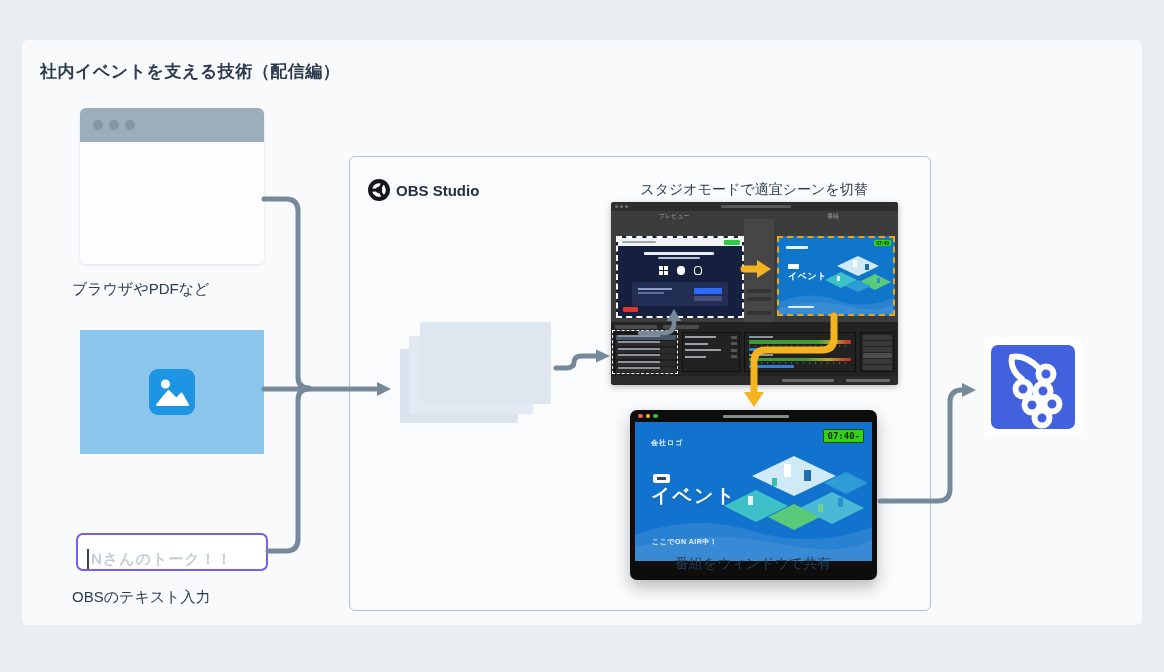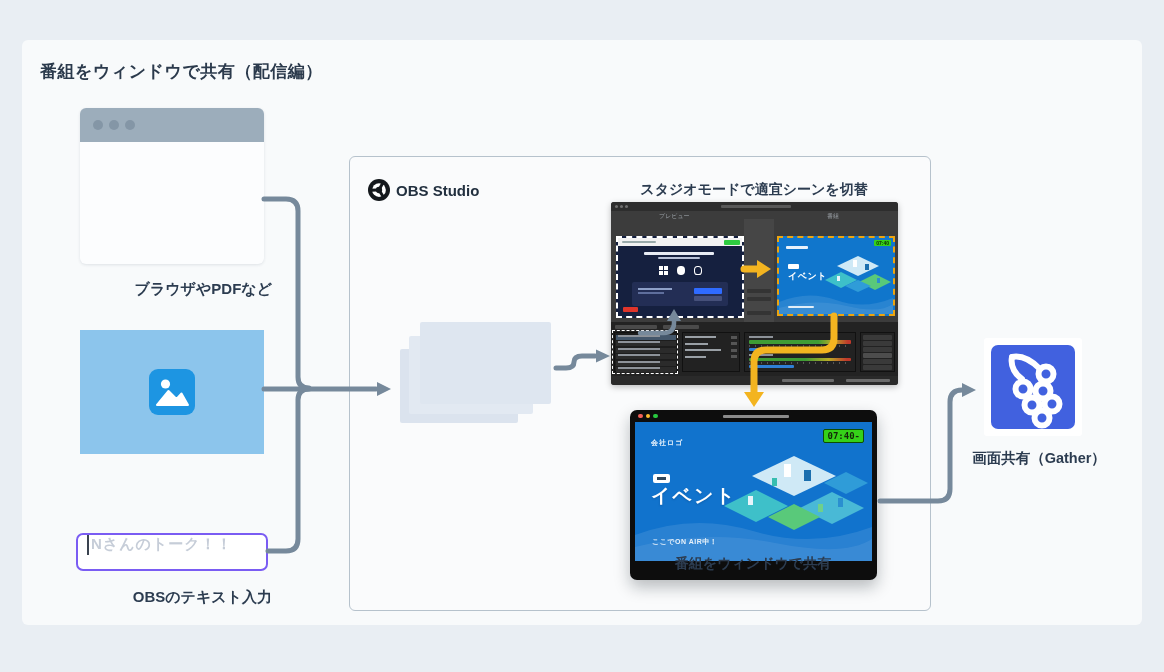--- a/index.html
+++ b/index.html
@@ -1,33 +1,33 @@
 <!DOCTYPE html>
 <html><head>
 <meta charset="utf-8">
 <style>
   *{margin:0;padding:0;box-sizing:border-box}
   body{background:#e9eef3;font-family:"Liberation Sans","DejaVu Sans",sans-serif}
   #canvas{position:relative;width:1164px;height:672px;background:#e9eef3;overflow:hidden;color:#2c3c50}
   .abs{position:absolute}
   .card{position:absolute;left:22px;top:40px;width:1120px;height:585px;background:#f8fafb;border-radius:6px}
   .page-title{position:absolute;left:40px;top:60px;font-size:17px;font-weight:700;color:#2b3a4c;letter-spacing:.5px}
-  .lbl{position:absolute;font-size:15px;font-weight:700;color:#2c3c50;text-align:right}
-  .lbl-sm{position:absolute;font-size:14px;font-weight:700;color:#2c3c50;text-align:center}
+  .lbl{position:absolute;font-size:15px;font-weight:400;color:#2c3c50;text-align:left}
+  .lbl-sm{position:absolute;font-size:14px;font-weight:400;color:#2c3c50;text-align:center}
 
   
   .browser{left:80px;top:108px;width:184px;height:156px;border-radius:6px;background:#fcfdfe;box-shadow:0 1px 3px rgba(40,60,80,.12)}
   .browser-head{height:34px;background:#9cadbb;border-radius:6px 6px 0 0;display:flex;align-items:center;padding-left:13px;gap:6px}
   .browser-dot{width:10px;height:10px;border-radius:50%;background:#8496a6}
 
   
   .imgbox{left:80px;top:330px;width:184px;height:124px;background:#8cc5ec;display:flex;align-items:center;justify-content:center}
 
   
-  .obs-input{left:76px;top:533px;width:192px;height:38px;background:#fff;border:2px solid #7a5cf3;border-radius:7px;display:flex;align-items:flex-start;padding-left:9px}
+  .obs-input{left:76px;top:533px;width:192px;height:38px;background:#fff;border:2px solid #7a5cf3;border-radius:7px;display:flex;align-items:flex-end;padding-left:9px}
   .caret{width:2px;height:20px;background:#3a4350;margin-right:2px}
   .placeholder{font-size:15px;color:#c6cdd8;font-weight:700;letter-spacing:1px}
 
   
   .obs-box{left:349px;top:156px;width:582px;height:455px;border:1.5px solid #b6c2cc;border-radius:6px;background:#fafbfc}
   .obs-brand{left:368px;top:179px;display:flex;align-items:center;gap:6px}
   .obs-brand-name{font-size:15px;font-weight:700;color:#22303f}
 
   
   .stack-rect{position:absolute;border-radius:2px}
@@ -108,21 +108,21 @@
   .gather-icon{left:991px;top:345px;width:84px;height:84px;background:#4161df;border-radius:7px;display:flex;align-items:center;justify-content:center}
 
   svg.overlay{position:absolute;left:0;top:0;width:1164px;height:672px;pointer-events:none}
 </style>
 </head>
 <body>
 
 <div id="canvas">
   <div class="card"></div>
 
-  <div class="page-title">番組をウィンドウで共有（配信編）</div>
+  <div class="page-title">社内イベントを支える技術（配信編）</div>
 
   <div class="abs browser">
     <div class="browser-head">
       <div class="browser-dot"></div>
       <div class="browser-dot"></div>
       <div class="browser-dot"></div>
     </div>
   </div>
   <div class="lbl" style="left:72px;top:280px;width:200px">ブラウザやPDFなど</div>
 
@@ -334,21 +334,20 @@
         <path d="M21,12 C19,22 25,30 31,34"></path>
         <circle cx="55" cy="29" r="7.5"></circle>
         <circle cx="32" cy="44" r="7.5"></circle>
         <circle cx="52" cy="46" r="7.5"></circle>
         <circle cx="41" cy="60" r="7.5"></circle>
         <circle cx="61" cy="59" r="7.5"></circle>
         <circle cx="51" cy="73" r="7.5"></circle>
       </g>
     </svg>
   </div>
-  <div class="lbl-sm" style="left:939px;top:449px;width:200px;font-size:14.5px">画面共有（Gather）</div>
 
   <svg class="overlay">
     <g stroke="#76899b" stroke-width="5" fill="none" stroke-linecap="round">
       <path d="M264,199 H286 Q298,199 298,211 V377 Q298,388 309,388"></path>
       <path d="M268,551 H286 Q298,551 298,539 V400 Q298,389 309,389"></path>
       <path d="M264,389 H376"></path>
       <path d="M556,368 H566 Q574,368 574,362 Q574,356 582,356 H595"></path>
       <path d="M880,501 H938 Q950,501 950,489 V402 Q950,390 962,390"></path>
     </g>
     <g fill="#76899b">

